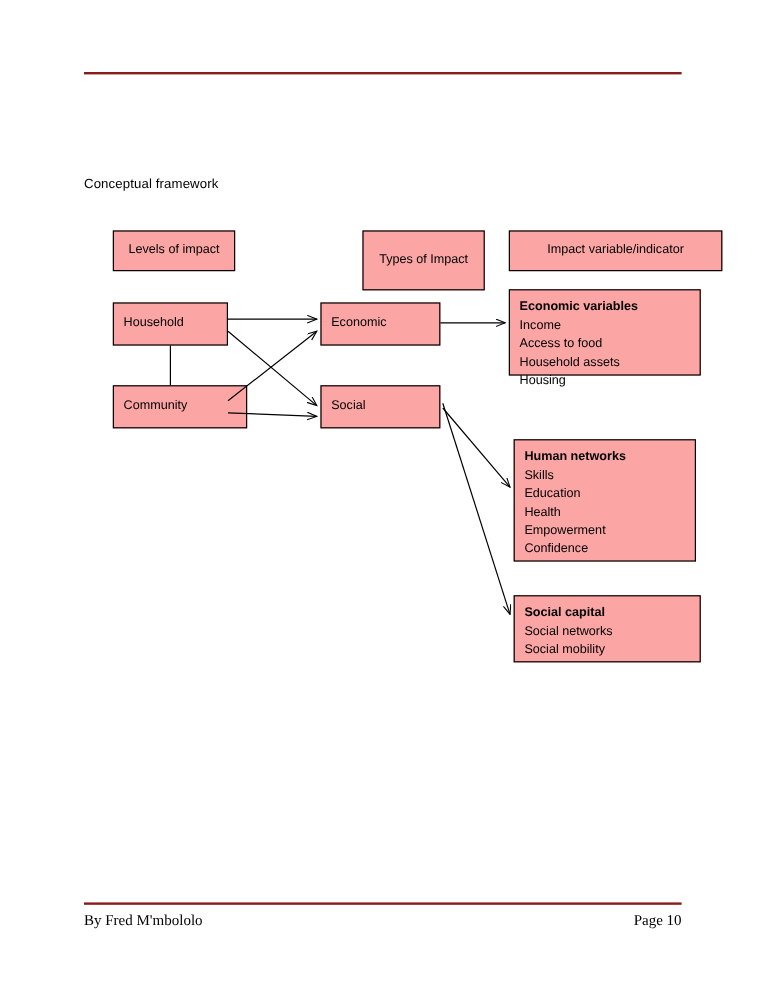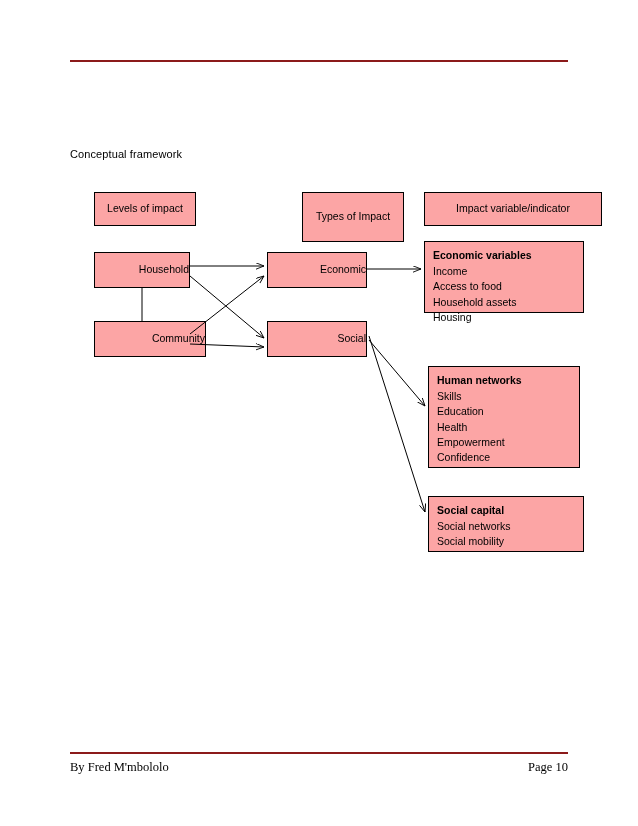--- a/index.html
+++ b/index.html
@@ -78,21 +78,20 @@
   .box.center {
     display: flex;
     align-items: center;
     justify-content: center;
     text-align: center;
   }
   .box.left {
     padding: 4px 0 4px 8px;
     display: flex;
     align-items: center;
-    justify-content: flex-end;
   }
   .box.list {
     padding: 6px 0 6px 8px;
   }
   .box.list .ttl {
     font-weight: bold;
     display: block;
     margin-bottom: 1px;
   }
   .box.list .itm {

